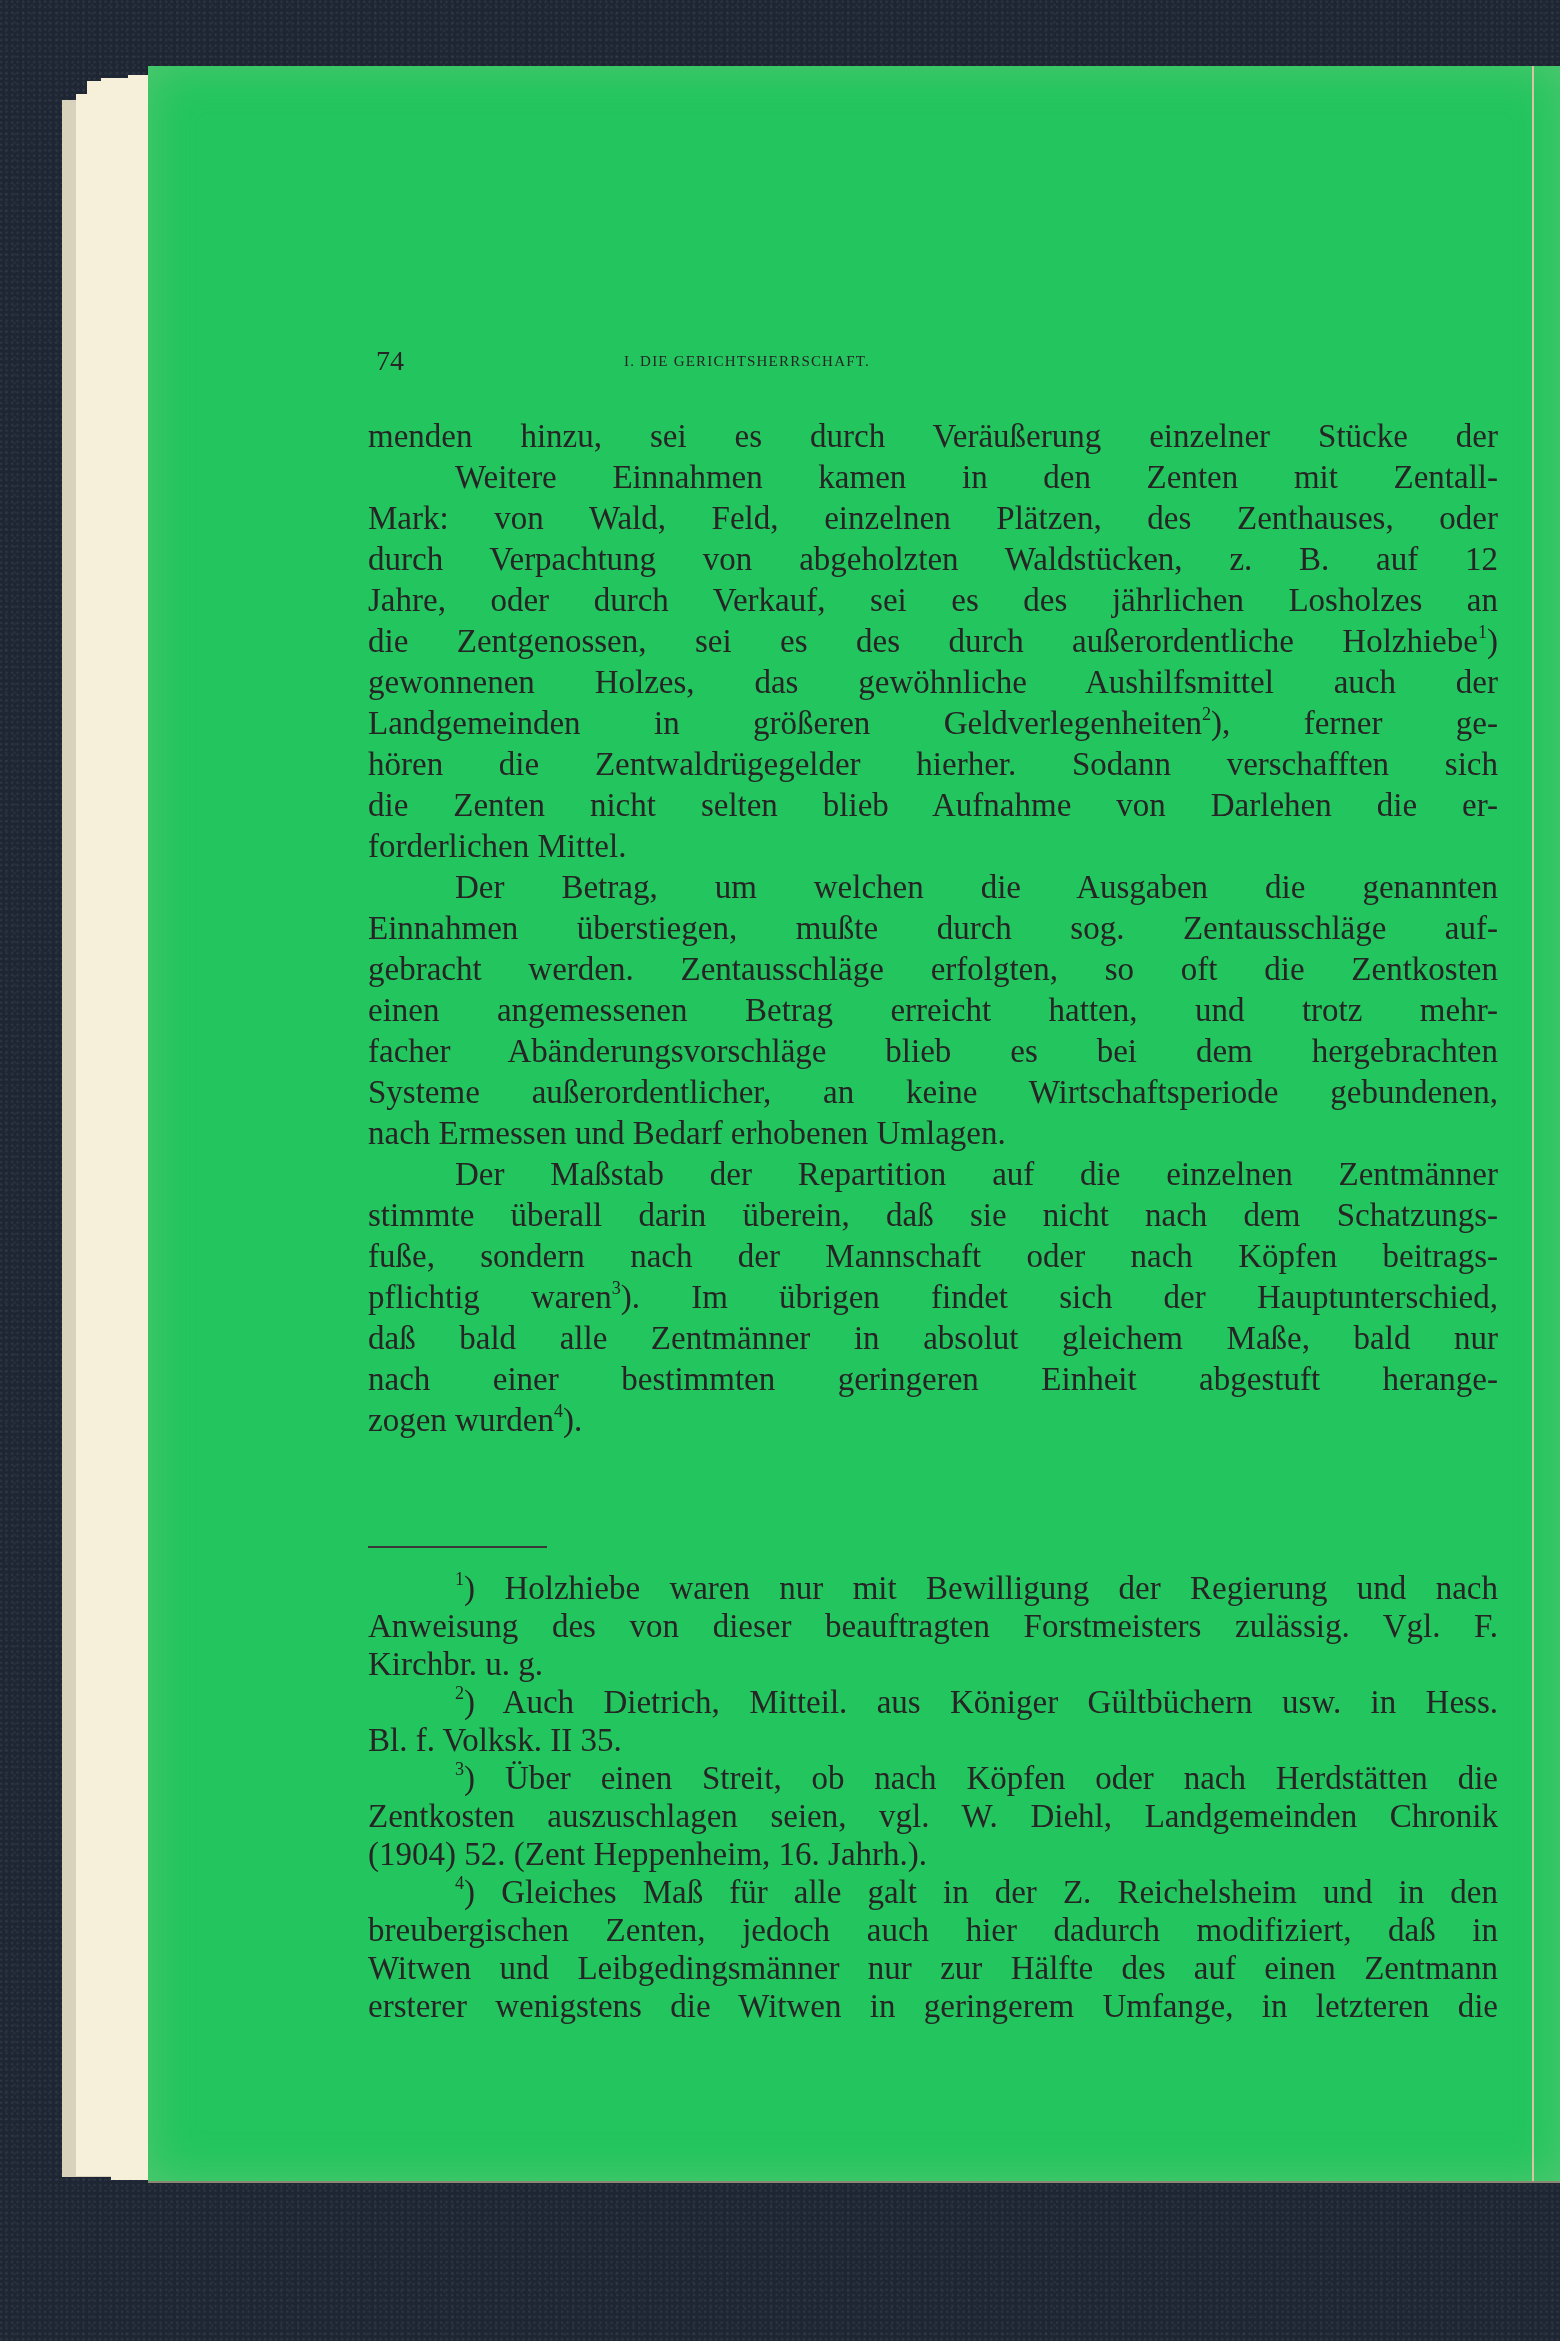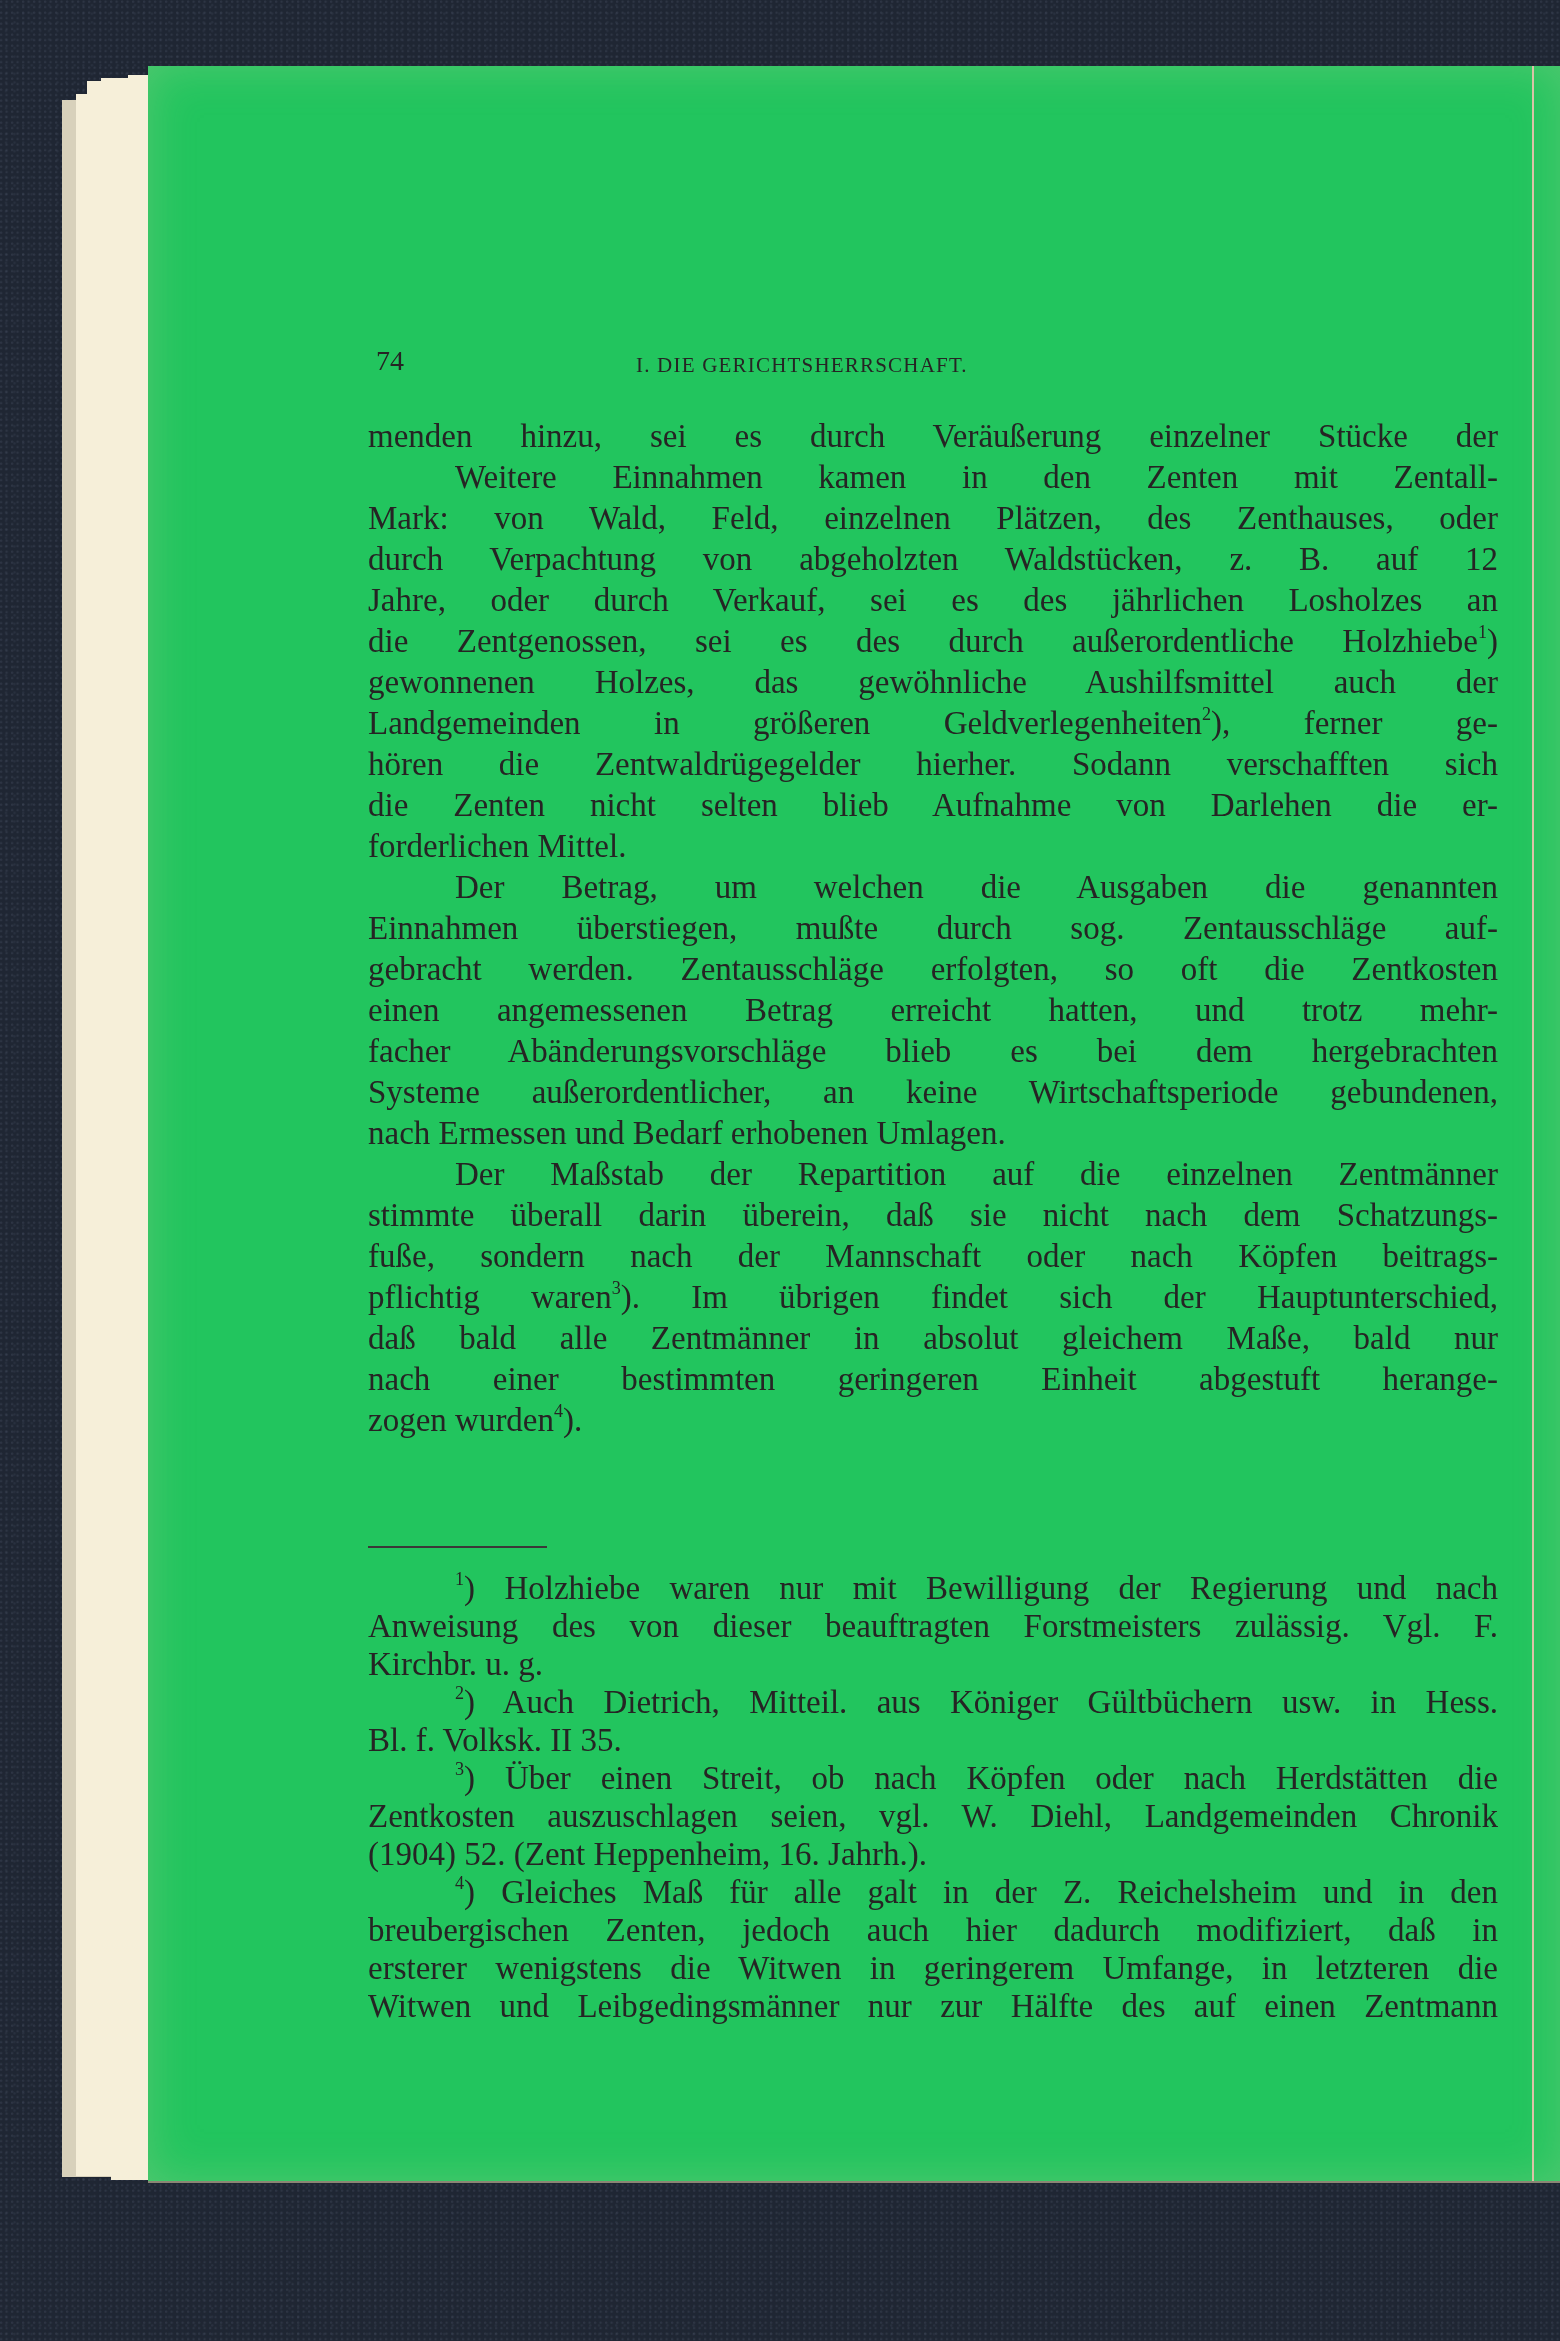--- a/index.html
+++ b/index.html
@@ -62,23 +62,23 @@
     height: 39px;
   }
   .page-number {
     position: absolute;
     left: 0;
     top: 0;
     font-size: 28px;
   }
   .running-head {
     position: absolute;
-    left: 260px;
+    left: 248px;
     top: 7.8px;
-    font-size: 21px;
+    font-size: 15px;
     letter-spacing: 1.2px;
   }
   .body-text {
     position: absolute;
     left: 220px;
     top: 350px;
     width: 1130px;
     font-size: 33px;
     line-height: 41px;
   }
@@ -197,19 +197,19 @@
       <span class="line last">Bl. f. Volksk. II 35.</span>
     </div>
     <div>
       <span class="line indent"><sup>3</sup><span>) Über einen Streit, ob nach Köpfen oder nach Herdstätten die</span></span>
       <span class="line">Zentkosten auszuschlagen seien, vgl. W. Diehl, Landgemeinden Chronik</span>
       <span class="line last">(1904) 52. (Zent Heppenheim, 16. Jahrh.).</span>
     </div>
     <div>
       <span class="line indent"><sup>4</sup><span>) Gleiches Maß für alle galt in der Z. Reichelsheim und in den</span></span>
       <span class="line">breubergischen Zenten, jedoch auch hier dadurch modifiziert, daß in</span>
+      <span class="line">Witwen und Leibgedingsmänner nur zur Hälfte des auf einen Zentmann</span>
       <span class="line">ersterer wenigstens die Witwen in geringerem Umfange, in letzteren die</span>
-      <span class="line">Witwen und Leibgedingsmänner nur zur Hälfte des auf einen Zentmann</span>
     </div>
   </div>
 
 </div>
 
 
 </body></html>

